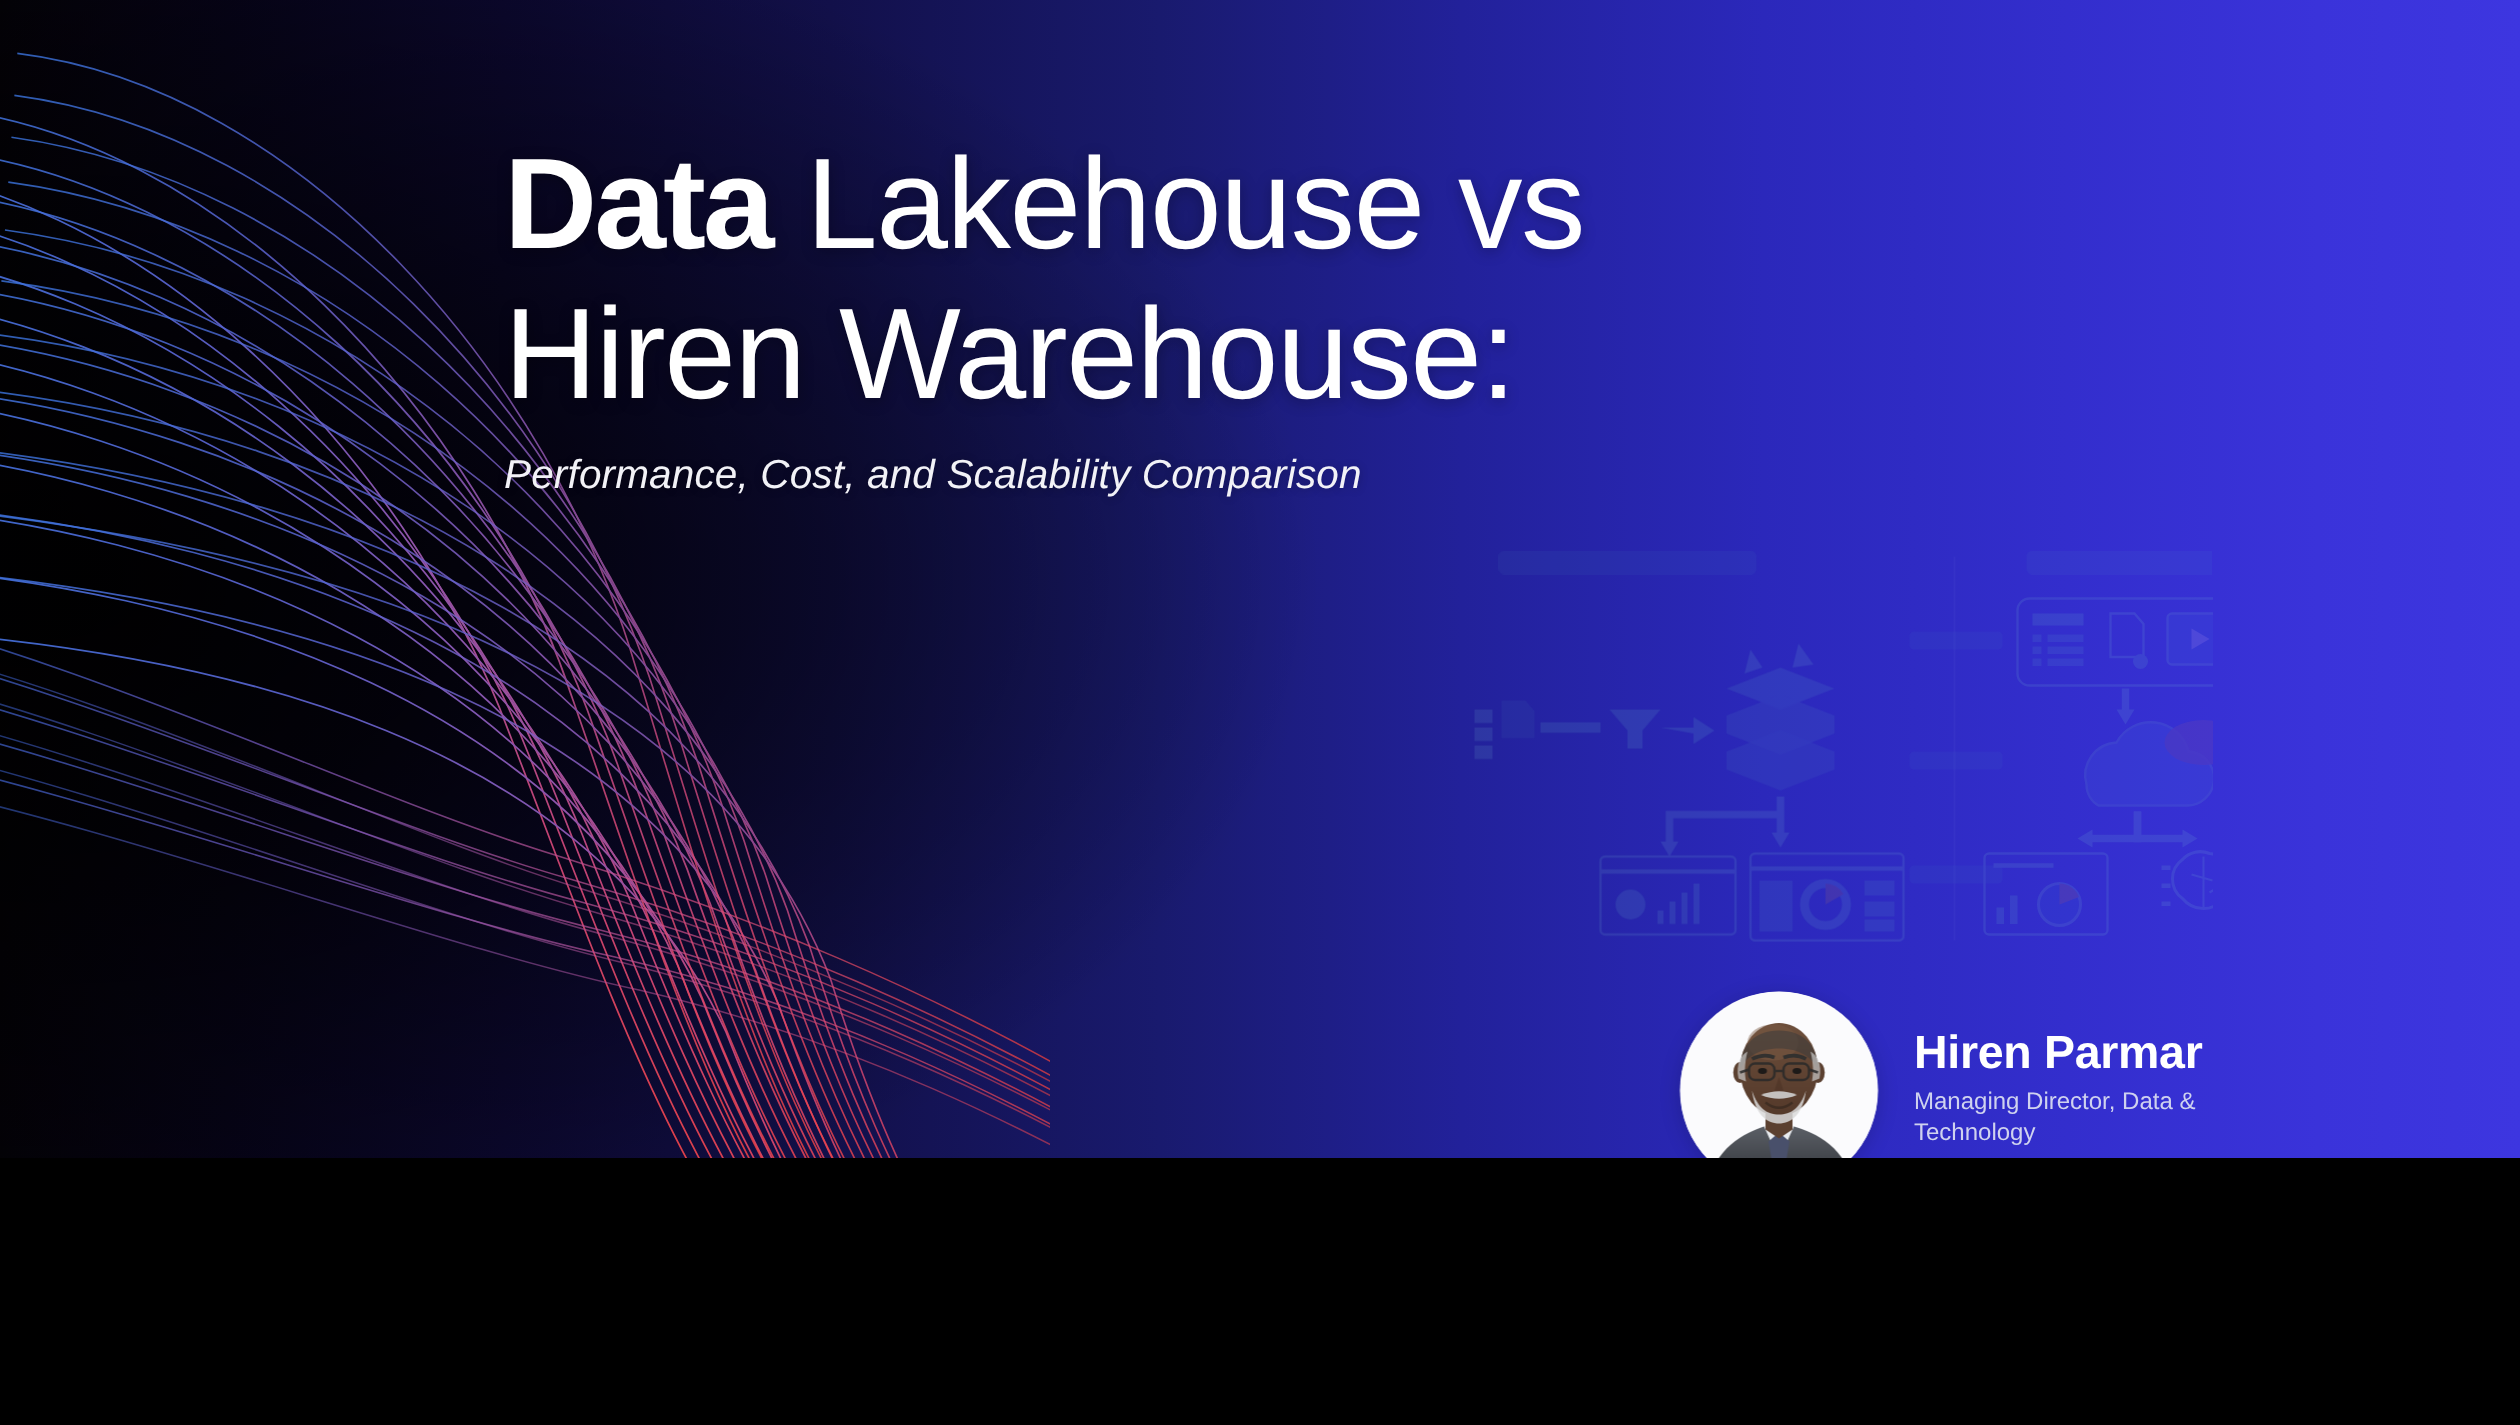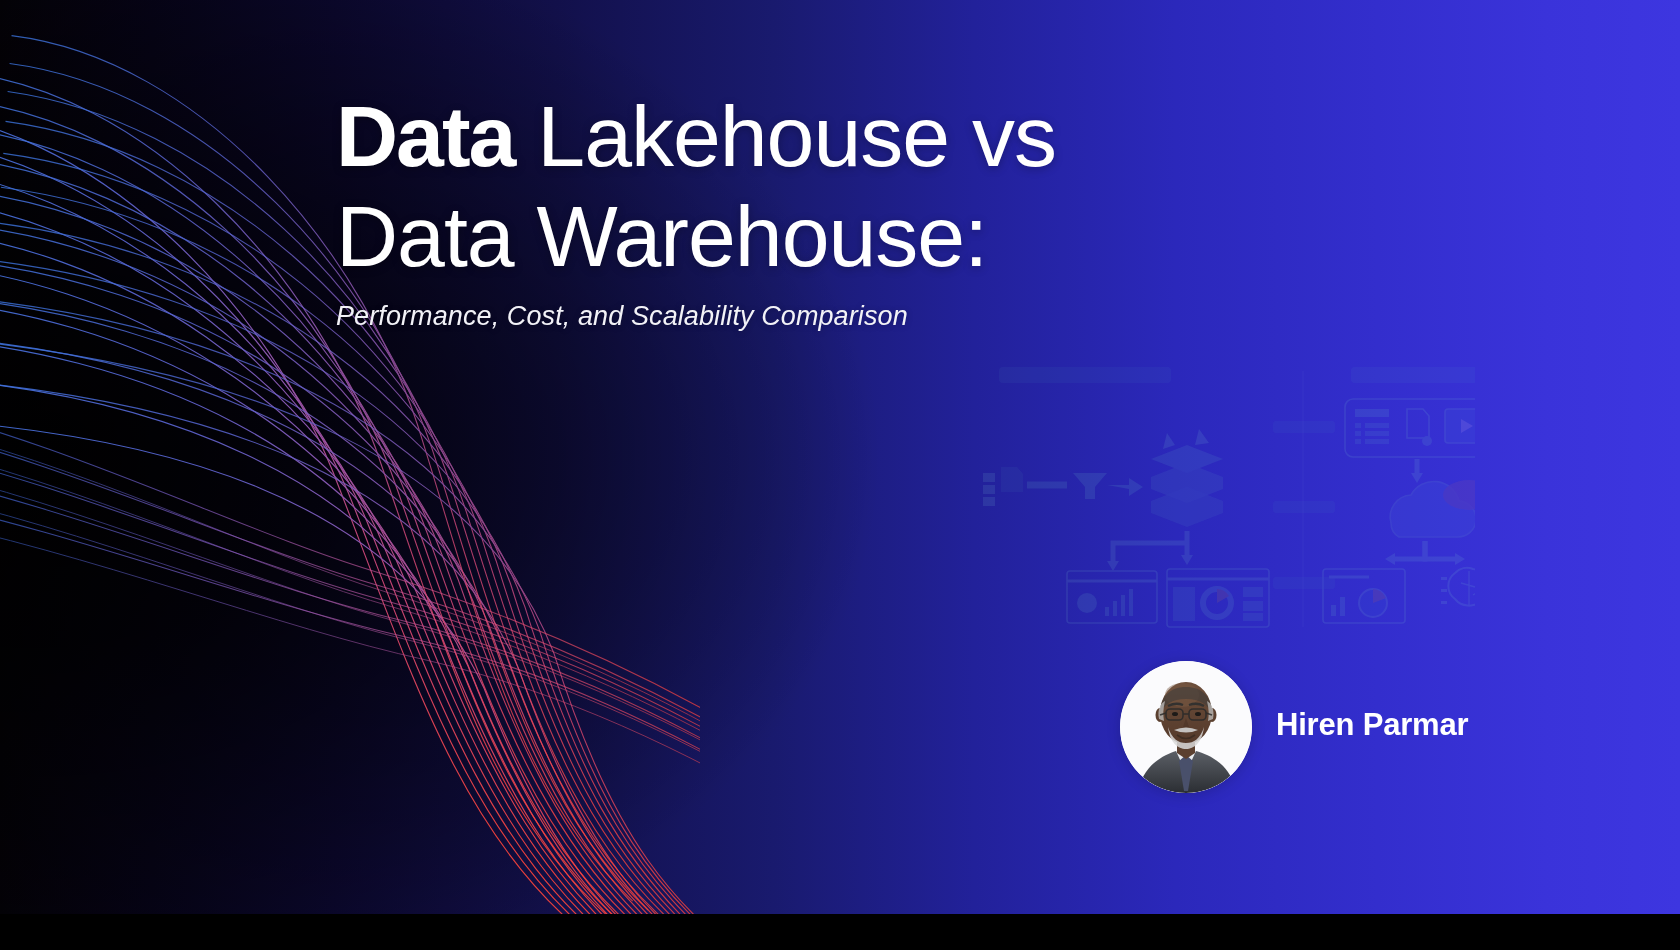--- a/index.html
+++ b/index.html
@@ -1,21 +1,21 @@
 <!DOCTYPE html>
 <html><head>
 <meta charset="utf-8">
 <style>
   html,body{margin:0;padding:0;background:#000;}
   body{
     width:1680px;height:950px;overflow:hidden;position:relative;
     font-family:"Liberation Sans","DejaVu Sans",sans-serif;
   }
   #slide{
-    position:absolute;inset:0;width:1680px;height:914px;overflow:hidden;
+    position:absolute;inset:0;width:1680px;height:772px;overflow:hidden;
     background:
       radial-gradient(120% 150% at 2% 50%, rgba(0,0,0,.95) 0%, rgba(0,0,0,.75) 14%, rgba(0,0,0,0) 42%),
       linear-gradient(90deg,
         #040208 0%,
         #07041a 9%,
         #0c0830 20%,
         #12104a 33%,
         #191a6e 46%,
         #22219a 58%,
         #2b28bb 70%,
@@ -216,21 +216,21 @@
         <rect x="486" y="234" width="6" height="3"></rect>
         <rect x="486" y="246" width="6" height="3"></rect>
       </g>
     </g>
   </svg>
 
   <div class="headline">
     <div class="title-line">
       <span class="title-accent">Data</span><span> Lakehouse vs</span>
     </div>
-    <div class="title-line">Data Warehouse:</div>
+    <div class="title-line">Hiren Warehouse:</div>
     <div class="subtitle">Performance, Cost, and Scalability Comparison</div>
   </div>
 
   <div id="speaker">
     <div class="avatar">
       <svg width="132" height="132" viewBox="0 0 132 132" xmlns="http://www.w3.org/2000/svg">
         <defs>
           <clipPath id="avclip">
               <circle cx="66" cy="66" r="66"></circle>
             </clipPath>
@@ -283,16 +283,17 @@
 
           <path d="M54 69 q12 -5 24 0 q-12 5 -24 0 z" fill="#cfcfcf" opacity=".9"></path>
           <path d="M48 66 C 50 82, 58 88, 66 88 C 74 88, 82 82, 84 66 C 80 78, 74 82, 66 82 C 58 82, 52 78, 48 66 Z" fill="#d9d9d9" opacity=".85"></path>
 
           <path d="M57 74 q9 7 18 0" stroke="#3a2a20" stroke-width="1.6" fill="none" opacity=".8"></path>
         </g>
       </svg>
     </div>
     <div class="speaker-text">
       <div class="speaker-name">Hiren Parmar</div>
+      <div class="speaker-role">Managing Director, Data &amp; Technology</div>
     </div>
   </div>
 
 </div>
 
 </body></html>

